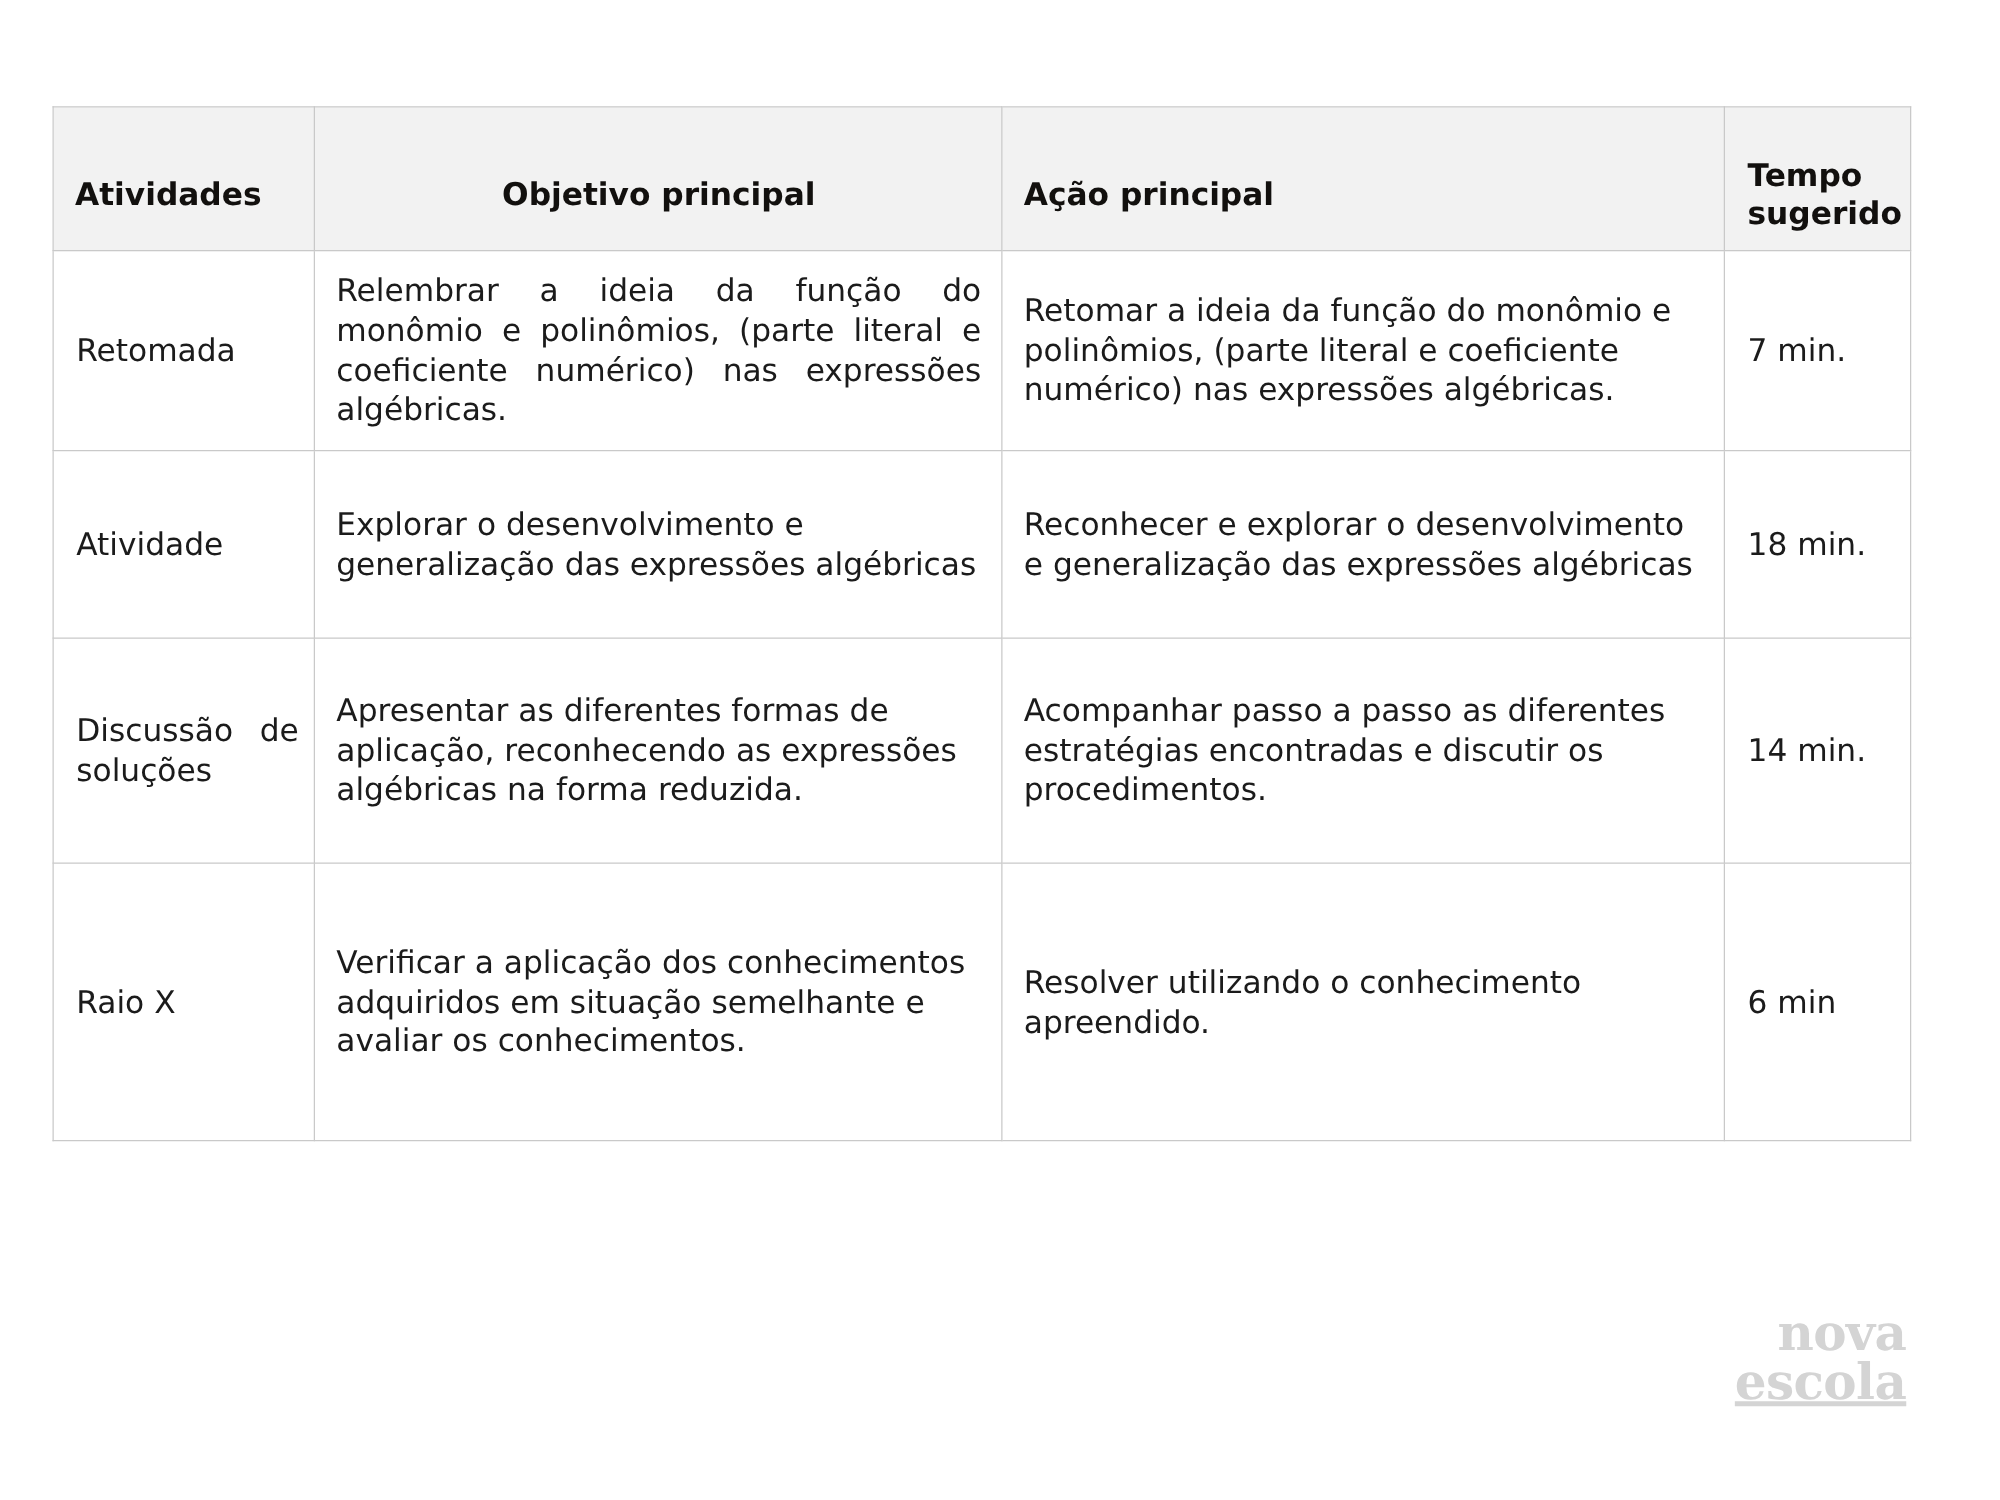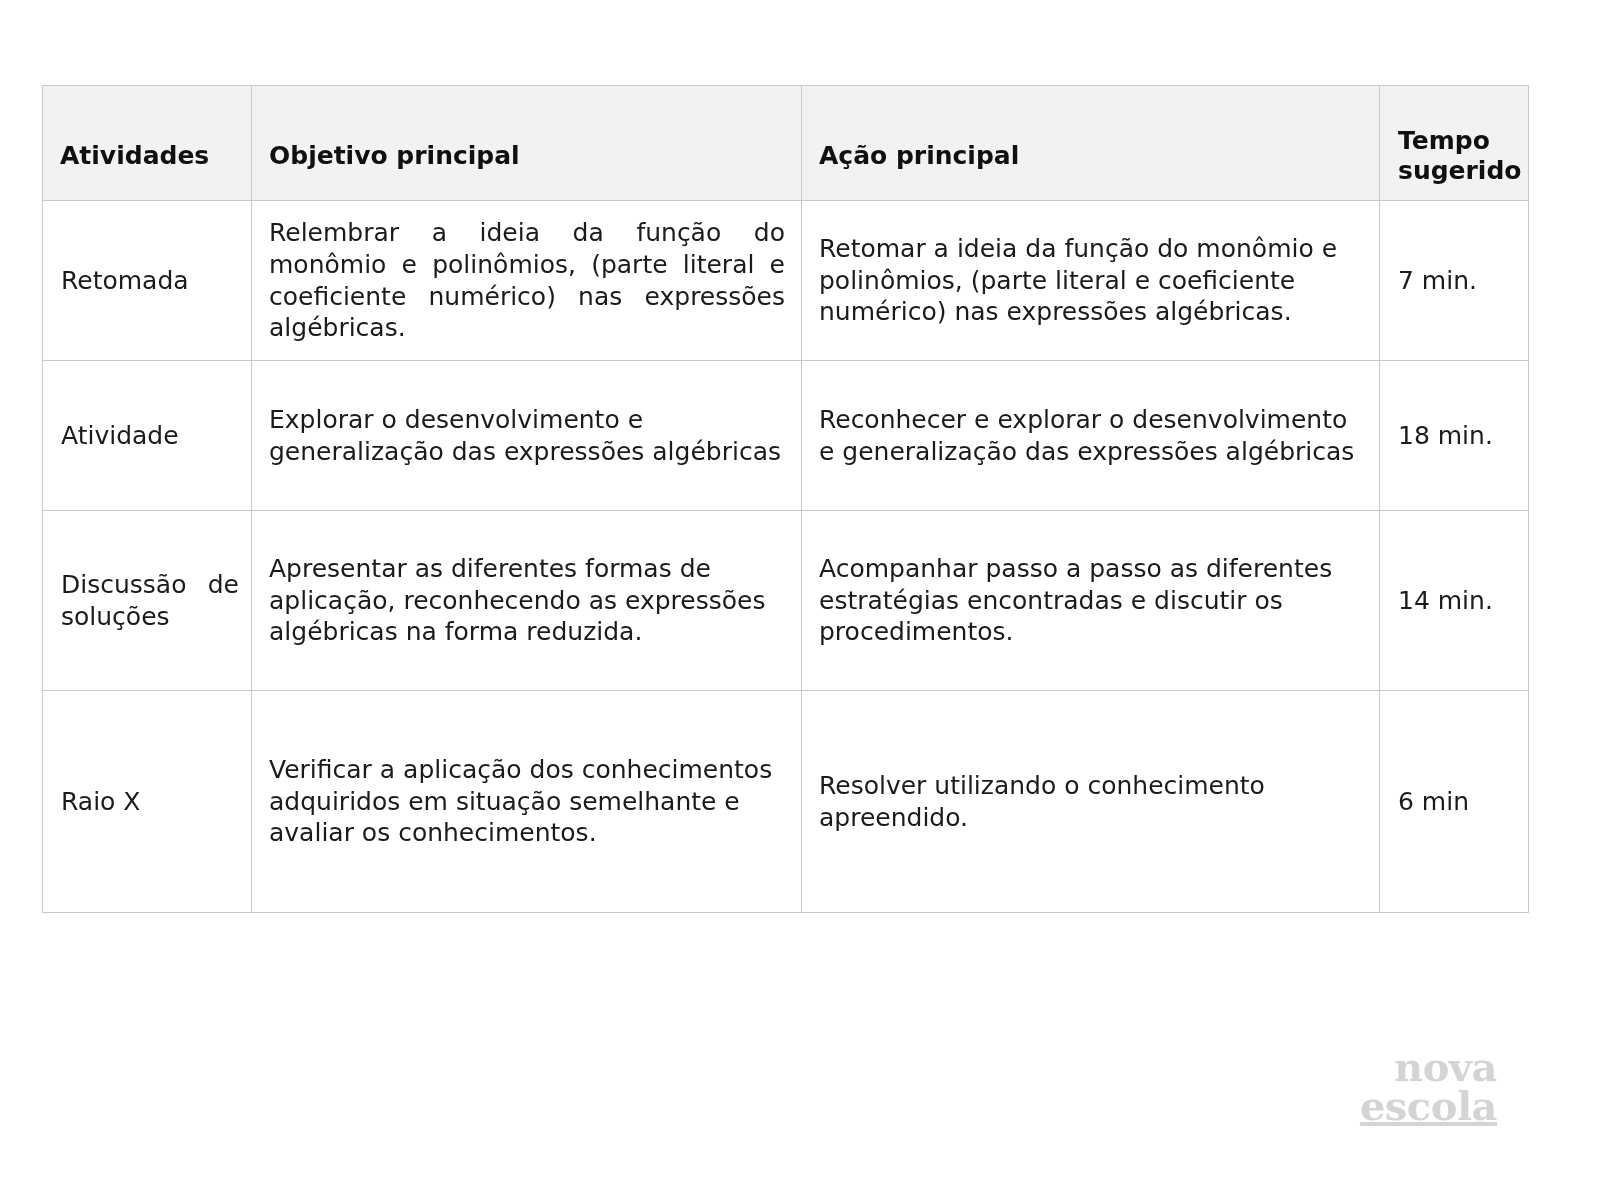--- a/index.html
+++ b/index.html
@@ -54,21 +54,21 @@
     text-align: left;
     font-weight: bold;
     font-size: 25px;
     color: #12100e;
     line-height: 1.22;
   }
   thead th .hcell {
     padding: 26px 16px 0 16px;
   }
   thead th.h1 .hcell { padding-left: 17px; }
-  thead th.h2 .hcell { padding-left: 17px; }
+  thead th.h2 .hcell { padding-left: 17px; text-align: center; }
   thead th.h3 .hcell { padding-left: 17px; }
   thead th.h4 .hcell { padding-left: 18px; }
 
   
   tbody td {
     font-size: 25px;
     color: #1b1b1b;
     line-height: 1.27;
   }
   tbody td .cell {
@@ -82,21 +82,21 @@
 
   tr.r1 td { height: 160px; }
   tr.r2 td { height: 150px; }
   tr.r3 td { height: 180px; }
   tr.r4 td { height: 130px; }
   tr.r5 td { height: 222px; }
 
   
   .logo {
     position: absolute;
-    left: 1347px;
+    left: 1375px;
     top: 1047px;
     width: 150px;
     text-align: right;
     font-family: "DejaVu Serif", serif;
     font-weight: bold;
     font-size: 40px;
     line-height: 0.98;
     color: #d4d4d4;
     letter-spacing: -0.5px;
     user-select: none;

